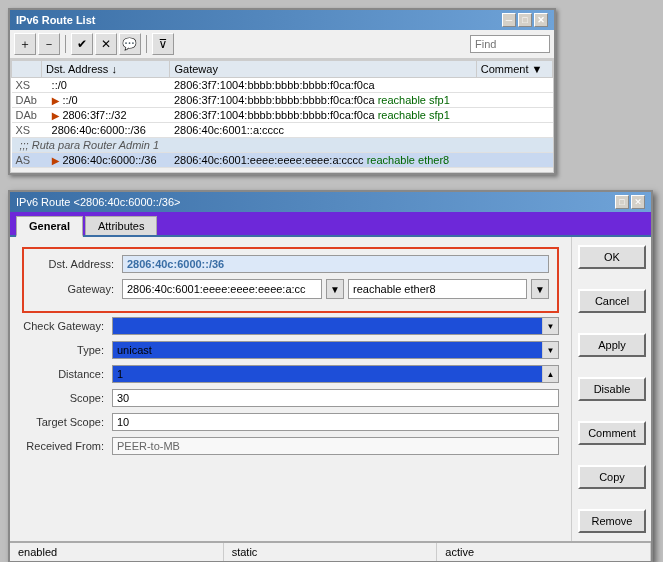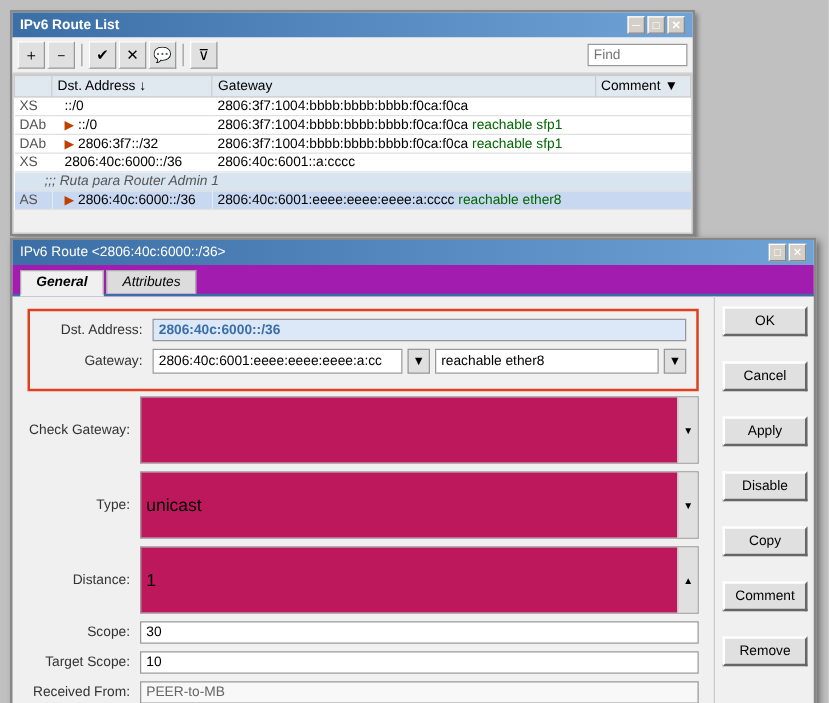--- a/index.html
+++ b/index.html
@@ -129,21 +129,21 @@
       display: inline-block;
       color: #c04000;
       font-size: 10px;
     }
 
     .status-reachable { color: #006600; }
 
     
     .table-container {
       overflow-y: auto;
-      height: 128px;
+      height: 114px;
       border: 1px solid #ccc;
       margin: 0;
     }
 
     
     .top-window {
       position: absolute;
       top: 8px;
       left: 8px;
       width: 548px;
@@ -171,25 +171,24 @@
       align-items: center;
       justify-content: space-between;
       font-weight: normal;
       font-size: 11px;
       height: 20px;
     }
 
     
     .tab-bar {
       display: flex;
-      background: #a21caf;
+      background: #6d28d9;
       border-bottom: 2px solid #3a6ea5;
       padding-top: 4px;
       padding-left: 6px;
-      font-style: italic;
     }
 
     .tab {
       padding: 3px 12px;
       border: 1px solid #aaa;
       border-bottom: none;
       background: #dcdcdc;
       cursor: pointer;
       font-size: 11px;
       margin-right: 2px;
@@ -283,24 +282,24 @@
     }
 
     .form-input-with-scroll {
       display: flex;
       flex: 1;
       border: 1px solid #999;
     }
 
     .form-input-inner {
       flex: 1;
-      padding: 18px 4px;
+      padding: 2px 4px;
       border: none;
-      background: #be185d;
-      font-size: 14px;
+      background: #1d4ed8;
+      font-size: 11px;
       outline: none;
     }
 
     .scroll-btn {
       width: 16px;
       background: #e0e0e0;
       border-left: 1px solid #ccc;
       display: flex;
       align-items: center;
       justify-content: center;
@@ -388,21 +387,21 @@
         </tr>
 
         <tr>
           <td class="row-type">XS</td>
           <td>&nbsp;&nbsp;2806:40c:6000::/36</td>
           <td>2806:40c:6001::a:cccc</td>
           <td></td>
         </tr>
 
         <tr class="route-row-header">
-          <td colspan="4" style="padding-left:24px; color:#555; font-style:italic; font-size:11px">;;; Ruta para Router Admin 1</td>
+          <td colspan="4" style="padding-left:8px; color:#555; font-style:italic; font-size:11px">;;; Ruta para Router Admin 1</td>
         </tr>
 
         <tr class="route-row-selected">
           <td class="row-type">AS</td>
           <td>&nbsp;&nbsp;<span class="arrow-right">▶</span> 2806:40c:6000::/36</td>
           <td>2806:40c:6001:eeee:eeee:eeee:a:cccc <span class="status-reachable">reachable ether8</span></td>
           <td></td>
         </tr>
       </tbody>
     </table>
@@ -486,22 +485,22 @@
         <input type="text" class="form-input" value="PEER-to-MB" style="background: rgb(248, 248, 248); color: rgb(102, 102, 102);">
       </div>
 
     </div>
 
     <div class="dialog-buttons">
       <button class="dialog-btn">OK</button>
       <button class="dialog-btn">Cancel</button>
       <button class="dialog-btn">Apply</button>
       <button class="dialog-btn">Disable</button>
+      <button class="dialog-btn">Comment</button>
       <button class="dialog-btn">Copy</button>
-      <button class="dialog-btn">Comment</button>
       <button class="dialog-btn">Remove</button>
     </div>
   </div>
 
   <div class="status-bar">
     <div class="status-cell">enabled</div>
     <div class="status-cell">static</div>
     <div class="status-cell">active</div>
   </div>
 </div>

